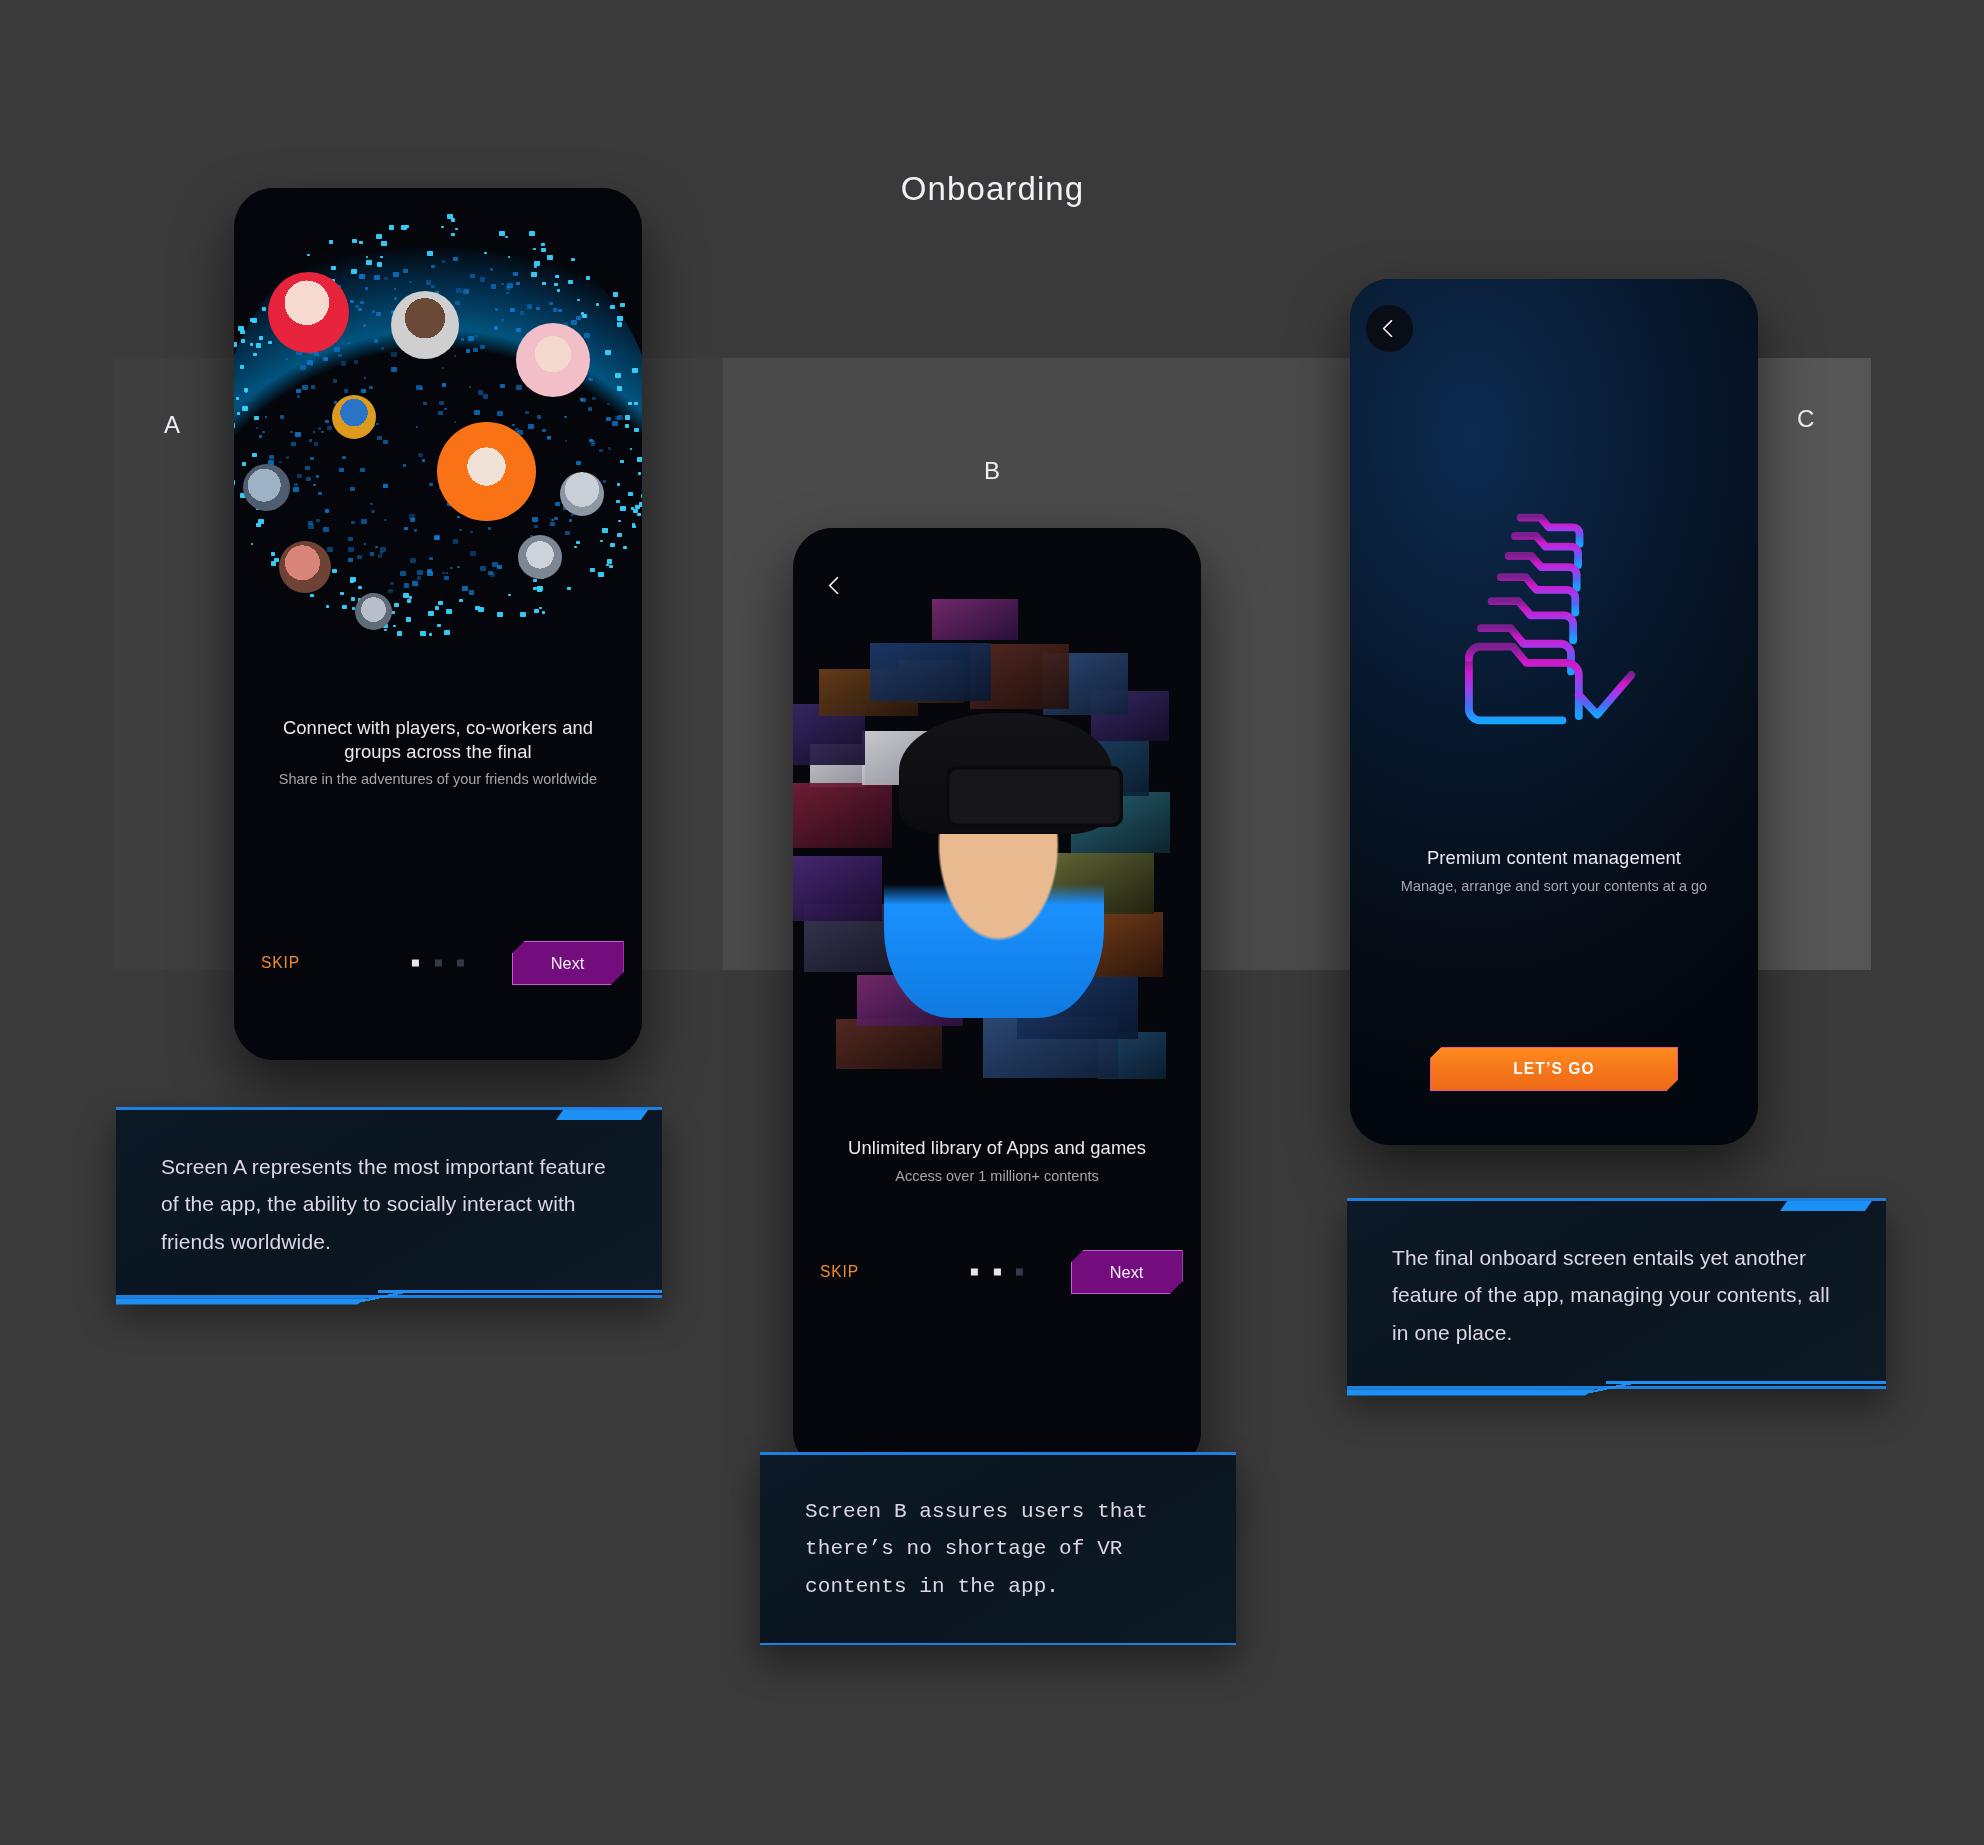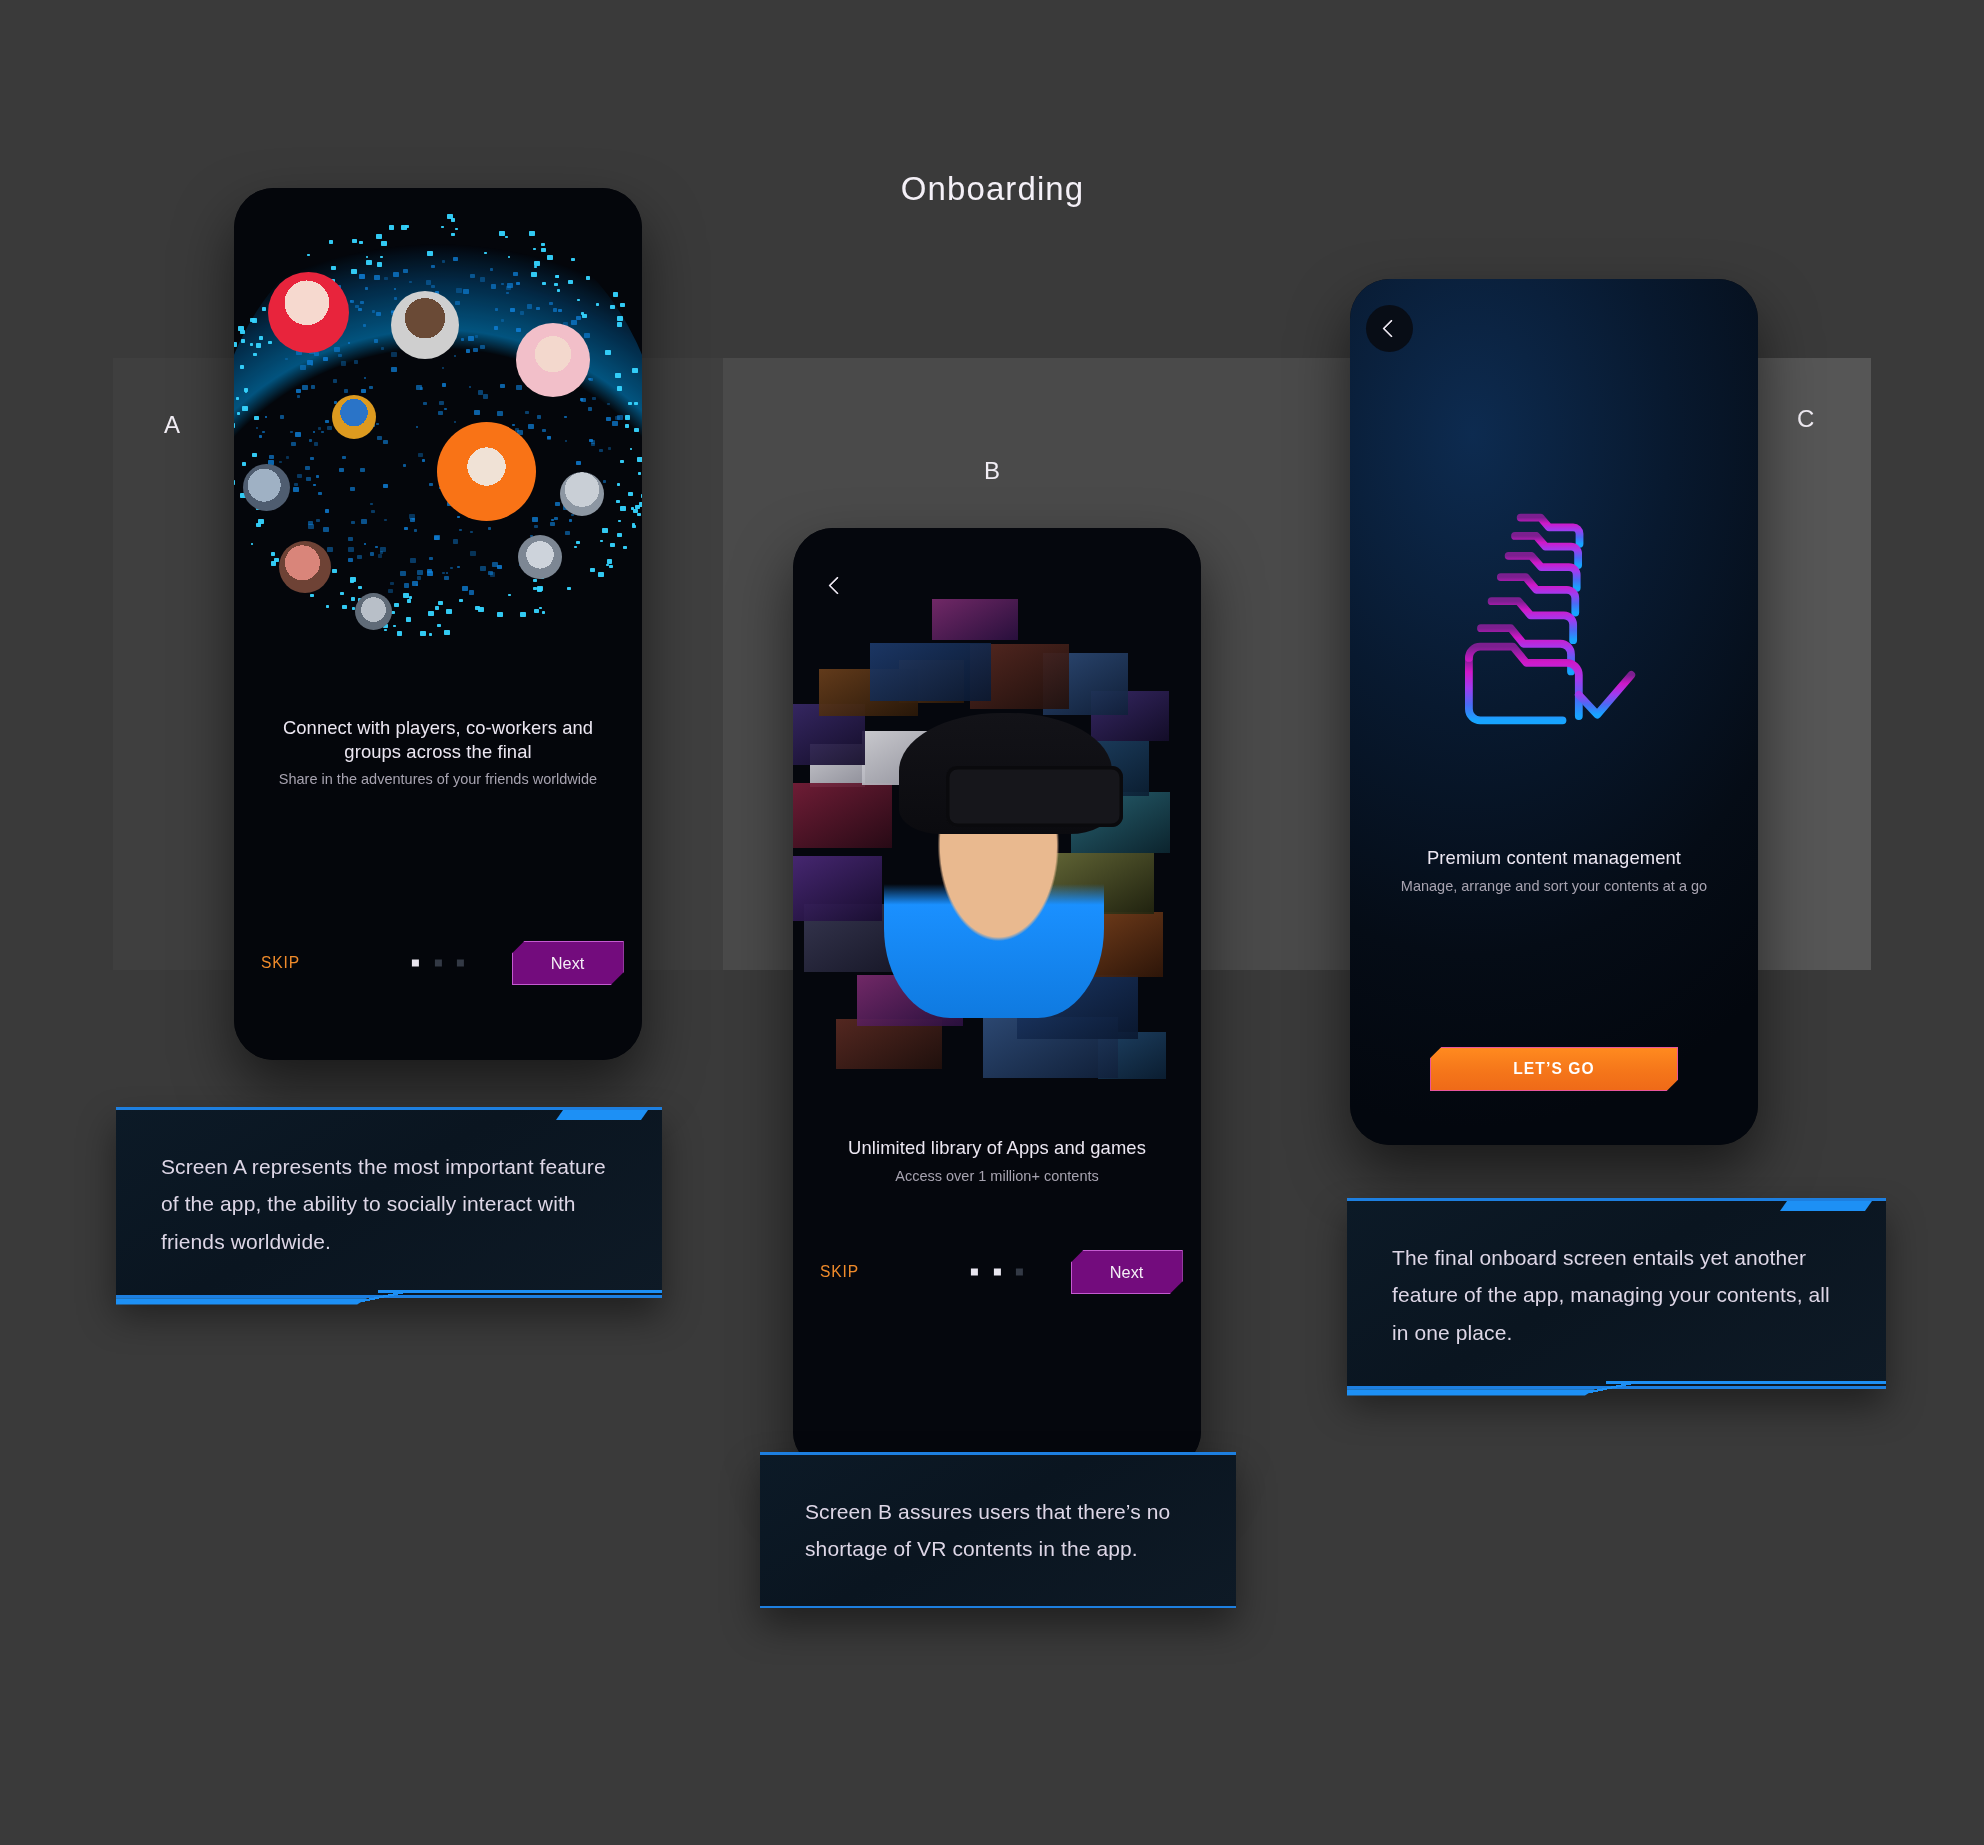--- a/index.html
+++ b/index.html
@@ -161,21 +161,21 @@
   }
   .anno .foot .l2 {
     position: absolute; left: 48%; top: -8.5px; right: 0; height: 3.5px; background: #1d90f5;
   }
   .anno .foot .diag {
     position: absolute; left: 44%; top: -8.5px; width: 57px; height: 12.8px;
     background: linear-gradient(to bottom right, transparent 47%, #1d90f5 47%, #1d90f5 56%, transparent 56%);
   }
 
   .anno-a { left: 116px; top: 1107px; width: 546px; }
-  .anno-b { left: 760px; top: 1452px; width: 476px; }
+  .anno-b { left: 760px; top: 1452px; width: 476px; font-family: Liberation Mono, monospace; }
   .anno-c { left: 1347px; top: 1198px; width: 539px; }
 
   .anno-b .body { border-bottom: 2.8px solid #1d7fe0; }
 </style>
 </head>
 <body>
 
 <div id="stage">
 
   <div class="panel p-a"></div>

